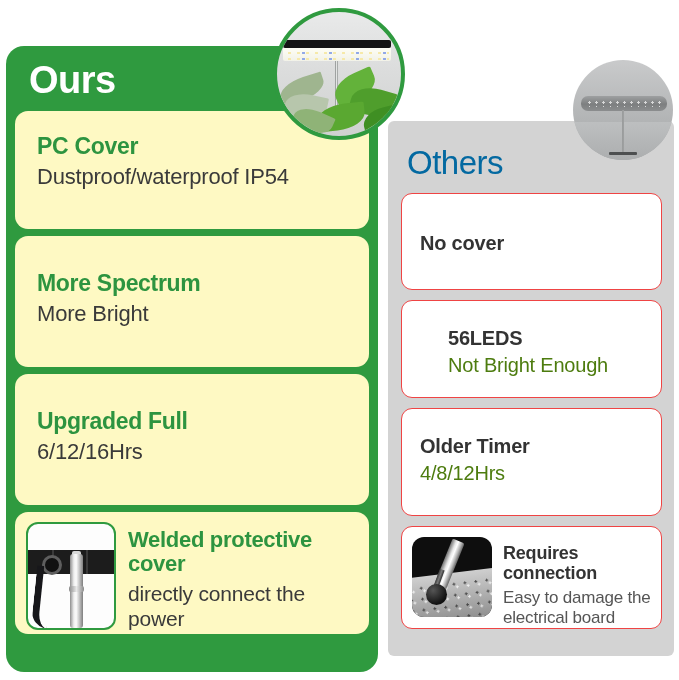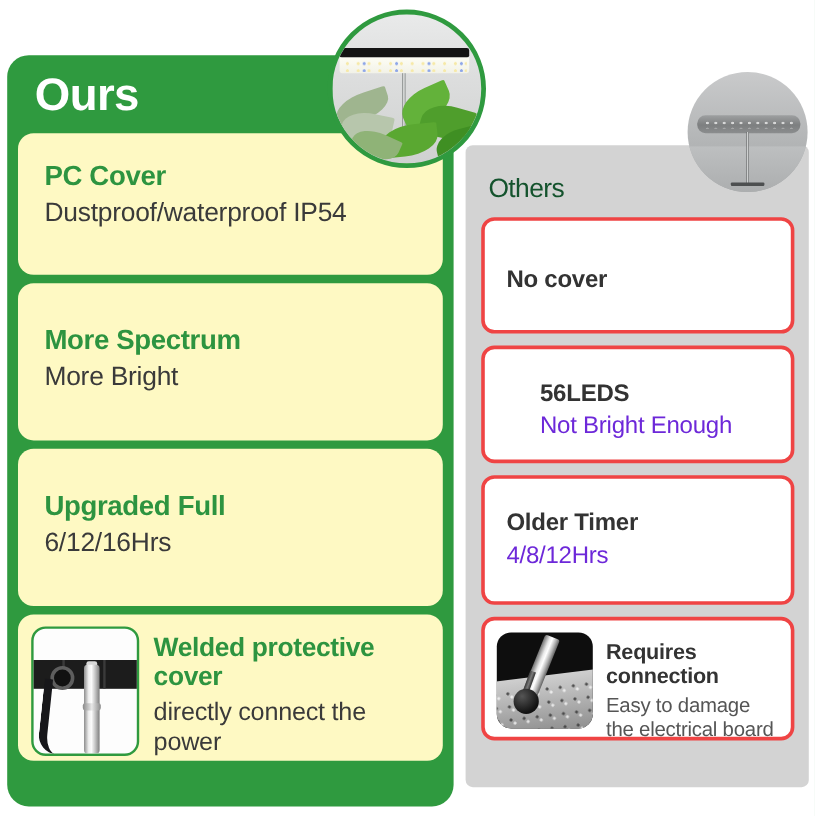--- a/index.html
+++ b/index.html
@@ -141,43 +141,43 @@
     left: 388px;
     top: 121px;
     width: 286px;
     height: 535px;
     background: #d3d3d3;
     border-radius: 6px;
     box-sizing: border-box;
     padding: 10px 12px 12px 13px;
   }
   #others-title {
-    color: #14532d;
-    font-size: 22px;
+    color: #0369a1;
+    font-size: 33px;
     padding: 14px 0 2px 6px;
     letter-spacing: -0.5px;
     line-height: 1.1;
   }
   .others-card {
     background: #ffffff;
-    border: 3px solid #ef4444;
+    border: 1px solid #ef4444;
     border-radius: 11px;
     box-sizing: border-box;
     margin-top: 10px;
     padding: 14px 14px 14px 18px;
   }
   .others-card .c-title {
     color: #333333;
     font-size: 20px;
     font-weight: bold;
     letter-spacing: -0.2px;
     line-height: 1.15;
   }
   .others-card .c-sub {
-    color: #6d28d9;
+    color: #4d7c0f;
     font-size: 20px;
     line-height: 1.3;
     margin-top: 2px;
     letter-spacing: -0.2px;
   }
   #others-card-0 { height: 97px; padding-top: 38px; }
   #others-card-1 { height: 98px; padding-top: 26px; padding-left: 46px; }
   #others-card-2 { height: 108px; padding-top: 26px; }
   #others-card-3 {
     height: 103px;

